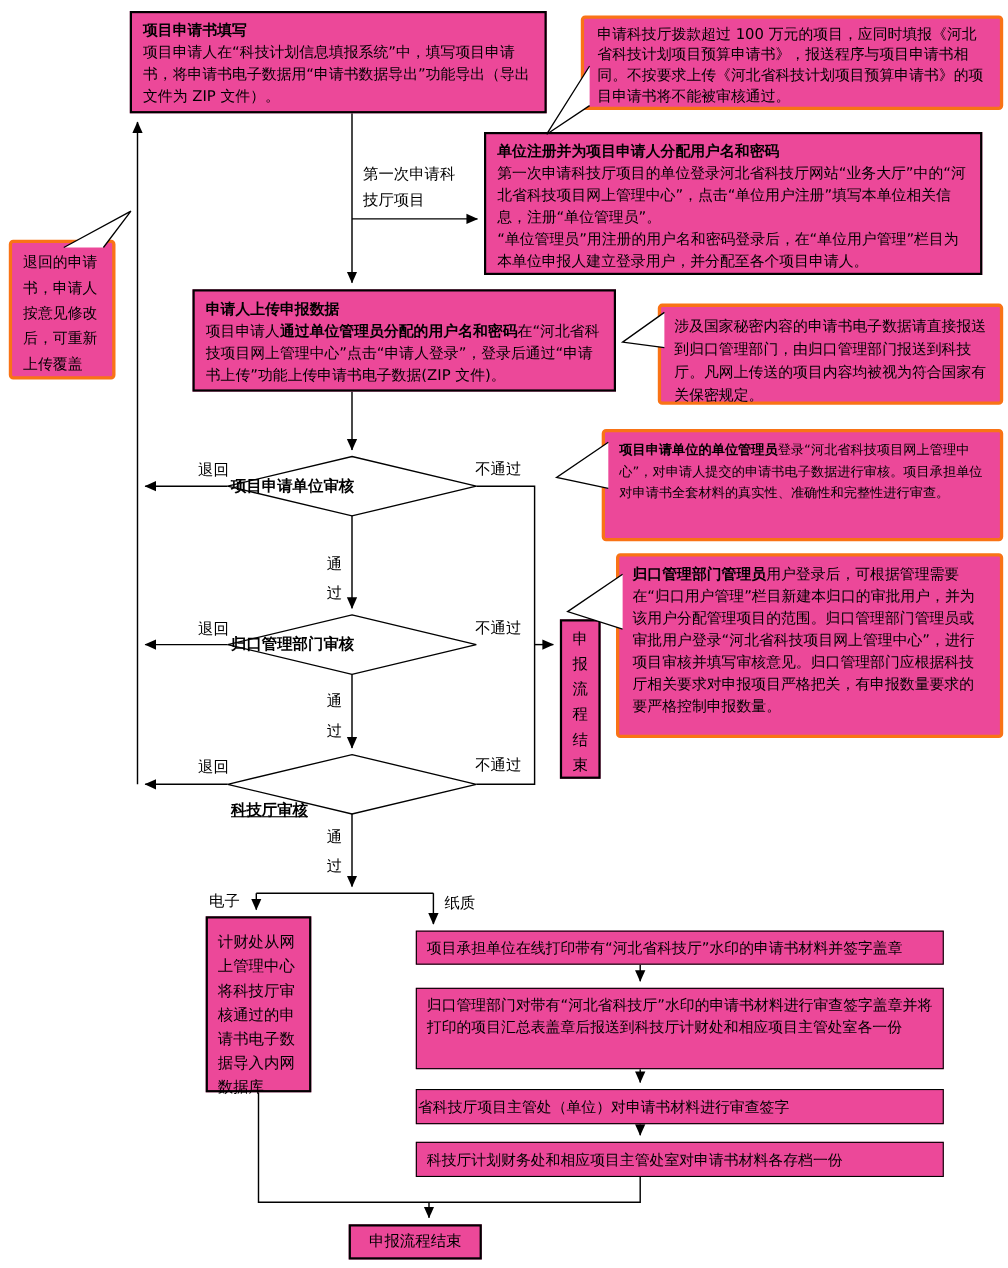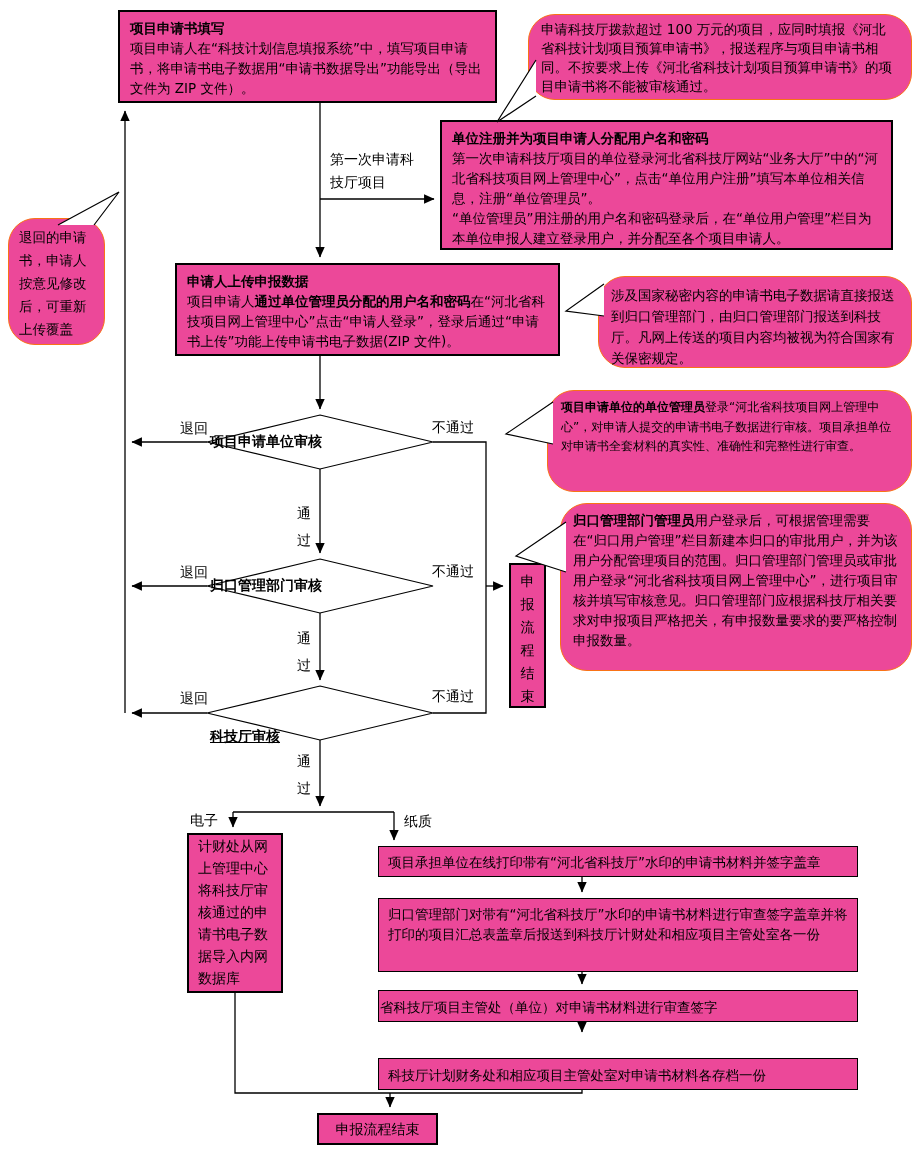--- a/index.html
+++ b/index.html
@@ -4,21 +4,21 @@
 <style>
   html,body{margin:0;padding:0;background:#fff;}
   #stage{position:relative;width:916px;height:1153px;background:#fff;overflow:hidden;
          font-family:"DejaVu Sans","Liberation Sans",sans-serif;color:#000;}
   svg.layer{position:absolute;left:0;top:0;pointer-events:none;}
   #connectors{z-index:1;}
   #tails{z-index:5;}
   .node{position:absolute;z-index:2;box-sizing:border-box;background:#ec4899;}
   .rect{border:2px solid #000;}
   .rect-thin{border:1px solid #000;}
-  .callout{border:1px solid #f97316;border-radius:27px;}
+  .callout{border:3px solid #f97316;border-radius:4px;}
   .pad{padding:6px 10px;}
   .t{font-size:13.5px;line-height:20px;}
   .bold{font-weight:bold;}
   .preline{white-space:pre-line;}
   .lbl{position:absolute;z-index:3;font-size:14px;line-height:16px;}
   .dlabel{position:absolute;z-index:3;font-weight:bold;font-size:14px;text-align:left;}
   .vtext{word-break:break-all;width:17px;margin:0 auto;font-size:14px;line-height:23px;text-align:center;}
 </style>
 </head>
 <body>
@@ -82,32 +82,32 @@
   </div>
 
   <div class="dlabel" style="left:210px;top:433px;width:220px;">项目申请单位审核</div>
   <div class="dlabel" style="left:210px;top:577px;width:220px;">归口管理部门审核</div>
   <div class="dlabel" style="left:210px;top:728px;width:220px;text-decoration:underline;">科技厅审核</div>
 
   <div class="node rect" style="left:509px;top:563px;width:37px;height:145px;padding-top:5px;">
     <div class="vtext">申报流程结束</div>
   </div>
 
-  <div class="node rect preline" style="left:187px;top:833px;width:96px;height:160px;padding:0 9px;font-size:14px;line-height:22px;">计财处从网
+  <div class="node rect preline" style="left:187px;top:833px;width:96px;height:160px;padding:11px 9px;font-size:14px;line-height:22px;">计财处从网
 上管理中心
 将科技厅审
 核通过的申
 请书电子数
 据导入内网
 数据库</div>
 
   <div class="node rect-thin t" style="left:378px;top:846px;width:480px;height:31px;padding:5px 9px;">项目承担单位在线打印带有“河北省科技厅”水印的申请书材料并签字盖章</div>
   <div class="node rect-thin t" style="left:378px;top:898px;width:480px;height:74px;padding:5px 9px;">归口管理部门对带有“河北省科技厅”水印的申请书材料进行审查签字盖章并将打印的项目汇总表盖章后报送到科技厅计财处和相应项目主管处室各一份</div>
   <div class="node rect-thin t" style="left:378px;top:990px;width:480px;height:32px;padding:6px 1px;">省科技厅项目主管处（单位）对申请书材料进行审查签字</div>
-  <div class="node rect-thin t" style="left:378px;top:1038px;width:480px;height:32px;padding:6px 9px;margin-top:20px;">科技厅计划财务处和相应项目主管处室对申请书材料各存档一份</div>
+  <div class="node rect-thin t" style="left:378px;top:1038px;width:480px;height:32px;padding:6px 9px;">科技厅计划财务处和相应项目主管处室对申请书材料各存档一份</div>
 
   <div class="node rect" style="left:317px;top:1113px;width:121px;height:32px;font-size:14px;line-height:28px;text-align:center;">申报流程结束</div>
 
   <div class="node callout" style="left:528px;top:14px;width:384px;height:86px;padding:5px 12px;font-size:13.5px;line-height:19px;">申请科技厅拨款超过 100 万元的项目，应同时填报《河北省科技计划项目预算申请书》，报送程序与项目申请书相同。不按要求上传《河北省科技计划项目预算申请书》的项目申请书将不能被审核通过。</div>
 
   <div class="node callout" style="left:598px;top:276px;width:314px;height:92px;padding:8px 12px;font-size:13.5px;line-height:21px;">涉及国家秘密内容的申请书电子数据请直接报送到归口管理部门，由归口管理部门报送到科技厅。凡网上传送的项目内容均被视为符合国家有关保密规定。</div>
 
   <div class="node callout" style="left:547px;top:390px;width:365px;height:102px;padding:7px 13px;font-size:12px;line-height:19.5px;"><span class="bold">项目申请单位的单位管理员</span><span>登录“河北省科技项目网上管理中心”，对申请人提交的申请书电子数据进行审核。项目承担单位对申请书全套材料的真实性、准确性和完整性进行审查。</span></div>
 
   <div class="node callout" style="left:560px;top:503px;width:352px;height:168px;padding:6px 12px;font-size:13.5px;line-height:20px;"><span class="bold">归口管理部门管理员</span><span>用户登录后，可根据管理需要在“归口用户管理”栏目新建本归口的审批用户，并为该用户分配管理项目的范围。归口管理部门管理员或审批用户登录“河北省科技项目网上管理中心”，进行项目审核并填写审核意见。归口管理部门应根据科技厅相关要求对申报项目严格把关，有申报数量要求的要严格控制申报数量。</span></div>

